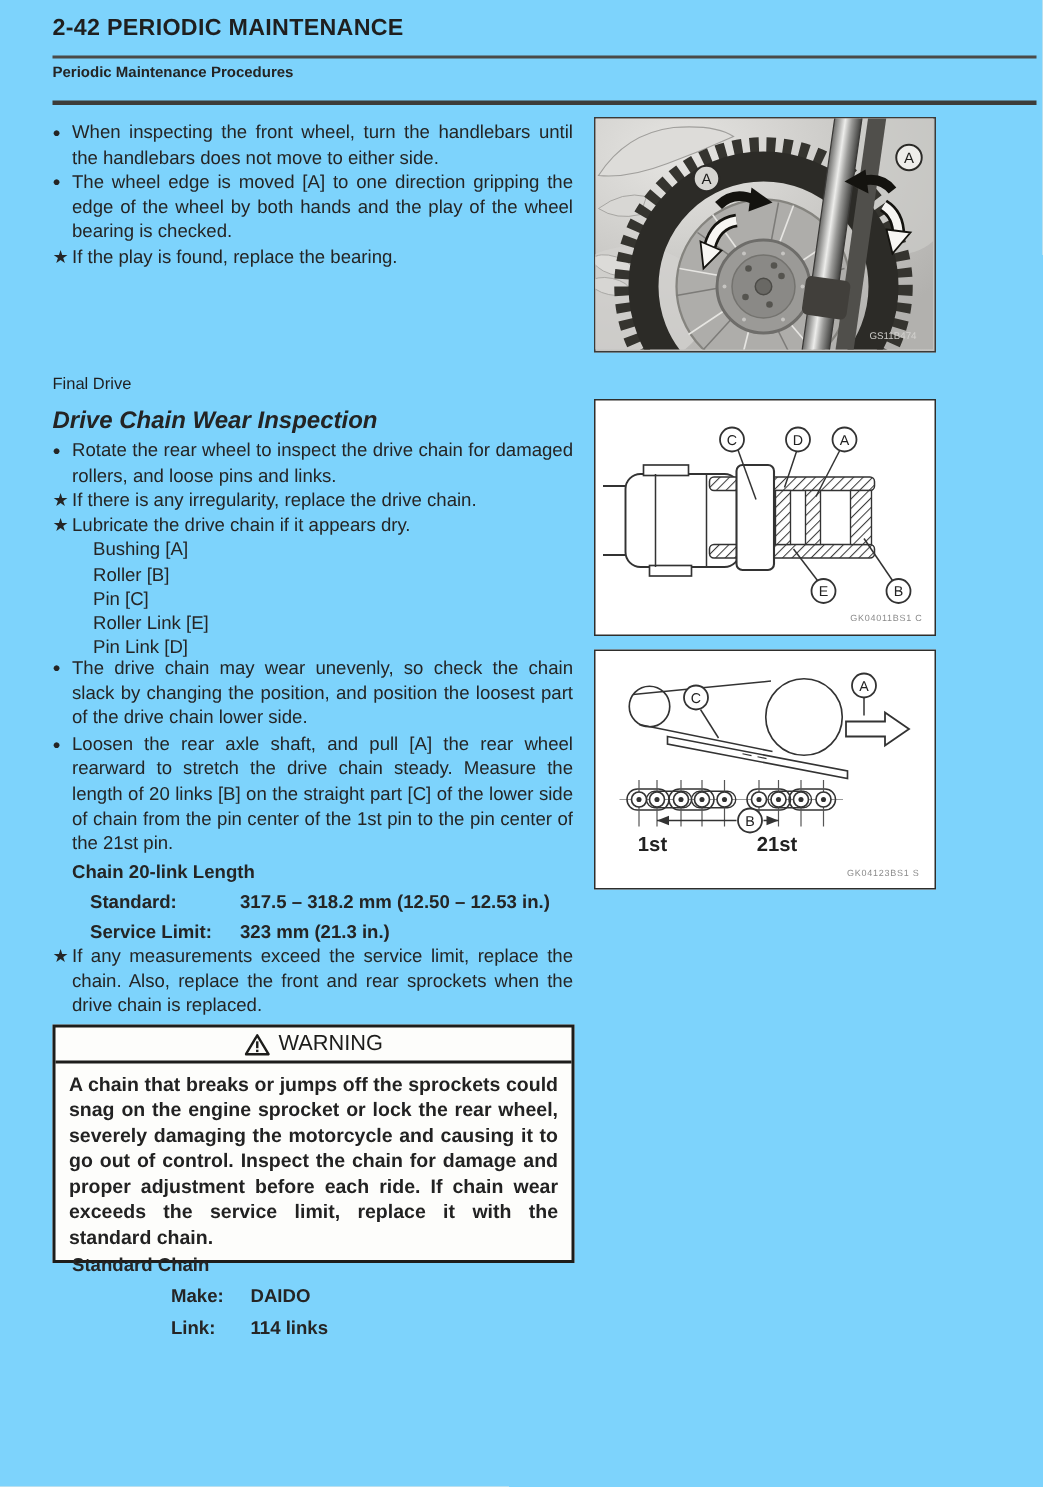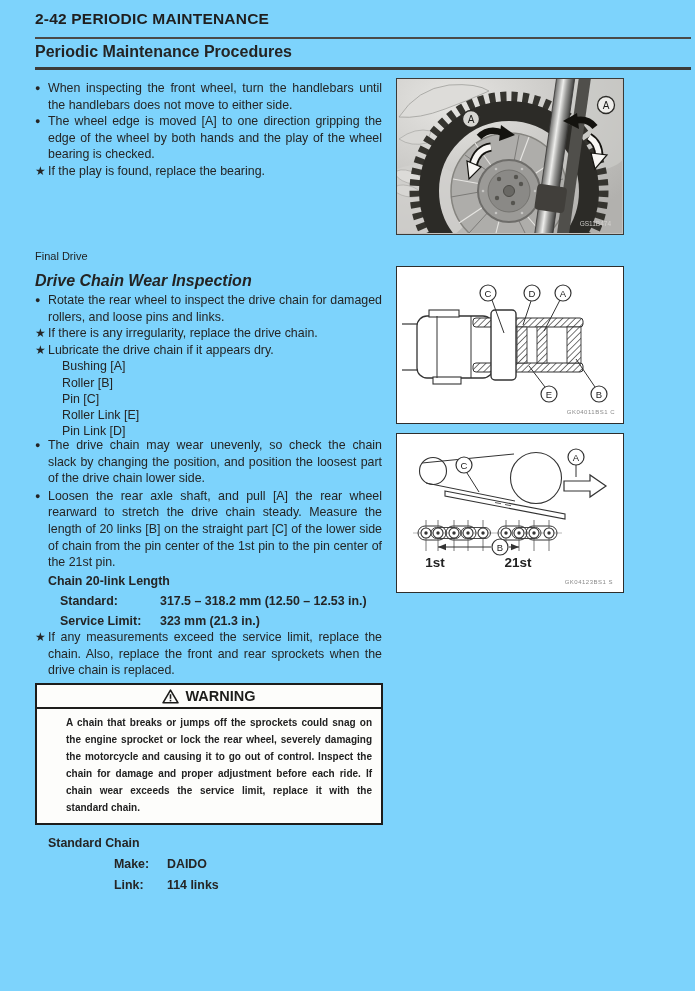--- a/index.html
+++ b/index.html
@@ -5,21 +5,21 @@
   html,body{margin:0;padding:0;background:#e9e9e7;}
   .page{
     position:relative; width:695px; height:991px; margin:0 auto;
     background:#7dd3fc; color:#252525;
     font-family:"Liberation Sans","DejaVu Sans",sans-serif;
     overflow:hidden;
   }
   .abs{position:absolute;}
   .page-title{left:35px; top:10px; font-size:15.5px; font-weight:700; letter-spacing:0.2px; color:#1f1f1f;}
   .rule1{left:35px; top:37px; width:656px; height:2px; background:#4a4a48;}
-  .section-title{left:35px; top:43px; font-size:16px; font-weight:700; color:#242424;}
+  .section-title{left:35px; top:43px; font-size:10px; font-weight:700; color:#242424;}
   .rule2{left:35px; top:67px; width:656px; height:3px; background:#3c3c3a;}
 
   .textcol{width:347px; font-size:12.4px; line-height:16.6px; text-align:justify;}
   .li{display:flex; align-items:flex-start;}
   .marker{width:13px; flex:0 0 13px; text-align:left;}
   .m-dot{font-size:9px; line-height:16.6px;}
   .m-star{font-size:12px; line-height:16.6px;}
   .li-text{flex:1; text-align:justify;}
 
   .fd-heading{left:35px; top:250px; font-size:11px; font-weight:400; color:#1f1f1f;}
@@ -38,22 +38,22 @@
   .spec-block{left:48px; top:574px; width:336px; font-size:12.4px;}
   .spec-title{font-weight:700;}
   .spec-row{display:flex; margin-left:12px; margin-top:6px;}
   .spec-label{width:100px; flex:0 0 100px; font-weight:700;}
   .spec-value{font-weight:700;}
 
   .replace-note{left:35px; top:629px;}
 
   .warning-box{left:35px; top:683px; width:348px; box-sizing:border-box; border:2.2px solid #1d1d1b; background:#fdfdfb;}
   .warning-header{display:flex; align-items:center; justify-content:center; gap:6px;
-    height:22px; border-bottom:2px solid #1d1d1b; font-size:14.5px; font-weight:700; color:#1d1d1b;}
-  .warning-body{padding:5px 9px 7px 9px; font-size:10px; font-weight:700; line-height:17px; text-align:justify; color:#222;margin-left:20px;}
+    height:22px; border-bottom:2px solid #1d1d1b; font-size:14.5px; font-weight:400; color:#1d1d1b;}
+  .warning-body{padding:5px 9px 7px 9px; font-size:13px; font-weight:700; line-height:17px; text-align:justify; color:#222;}
 
   .std-chain{left:48px; top:836px; width:336px; font-size:12.4px;}
   .std-title{font-weight:700;}
   .std-row{display:flex; margin-left:24px; margin-top:7px;padding-left:42px;}
   .std-label{width:53px; flex:0 0 53px; font-weight:700;}
   .std-value{font-weight:700;}
 </style>
 </head>
 <body>
 

